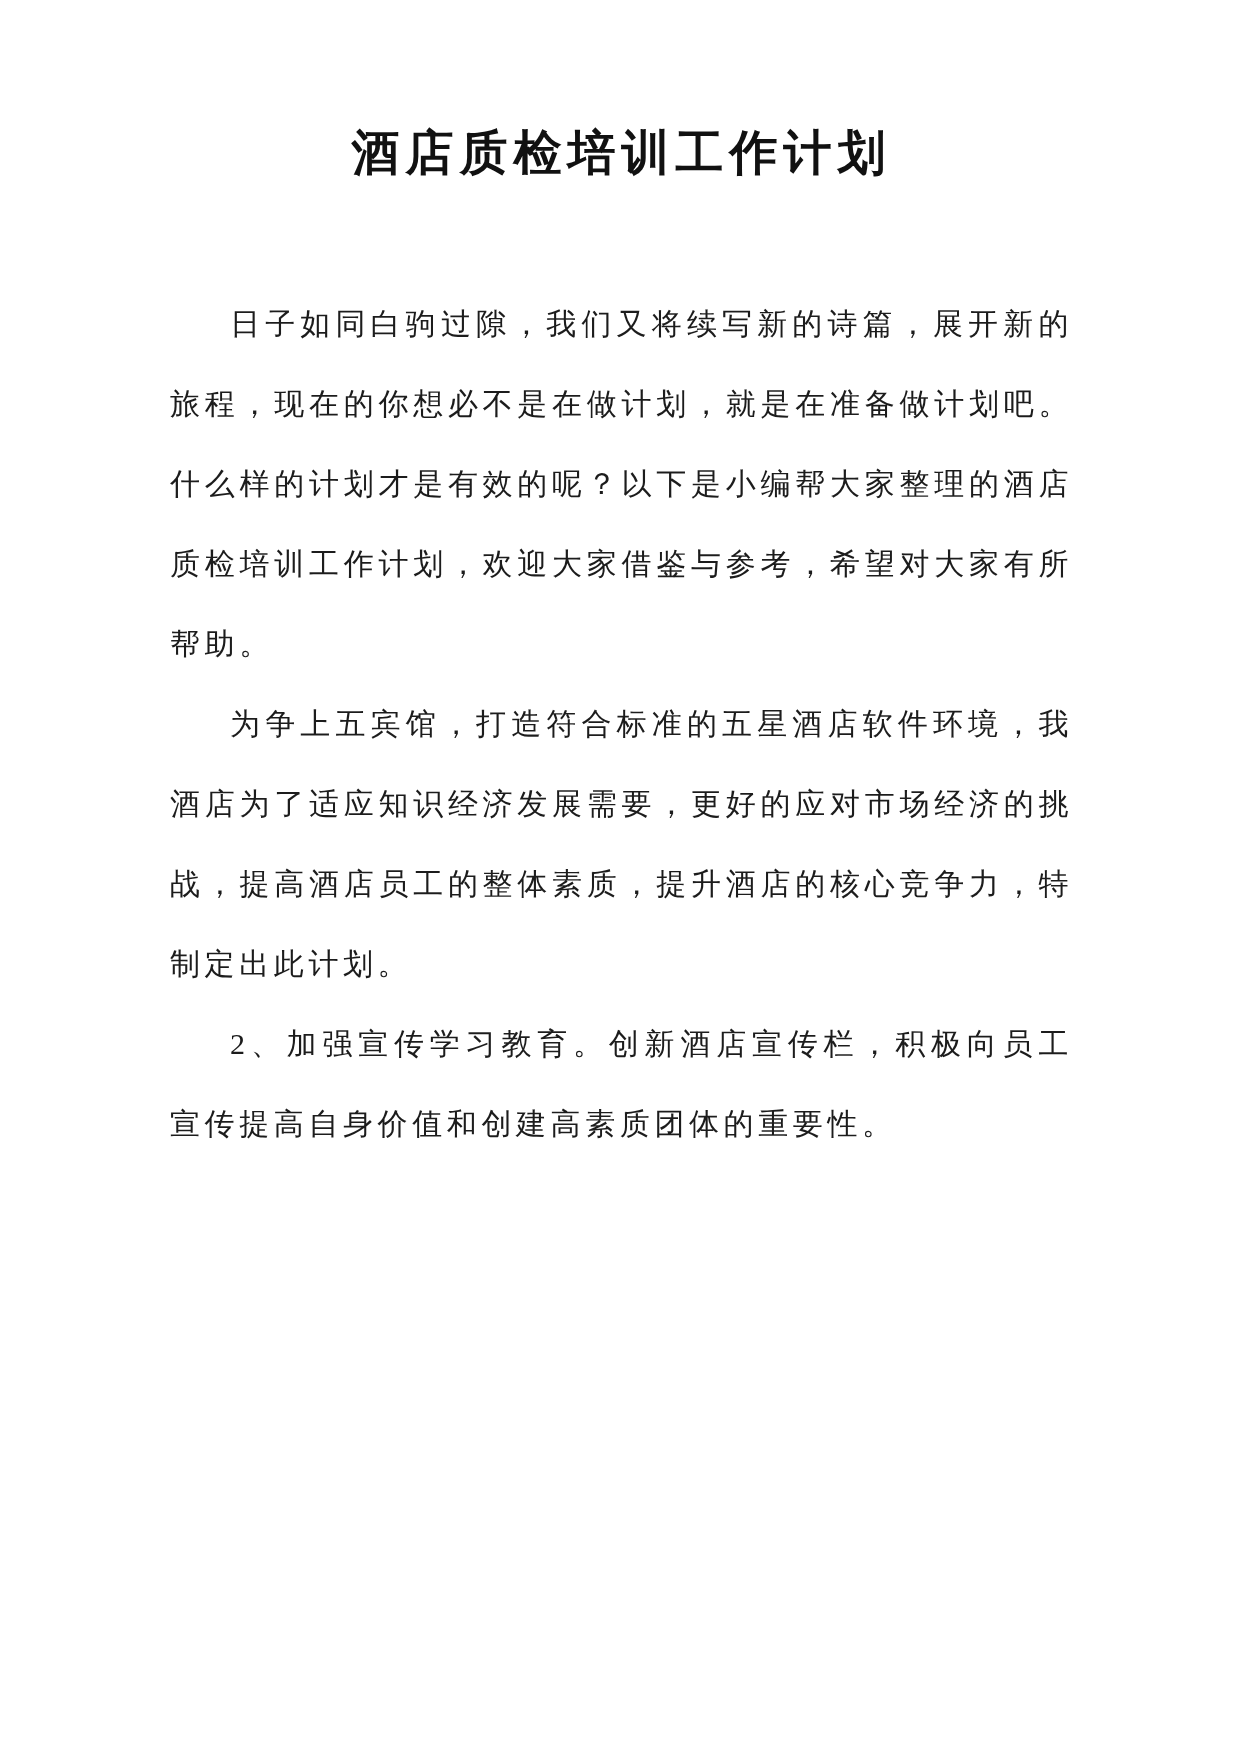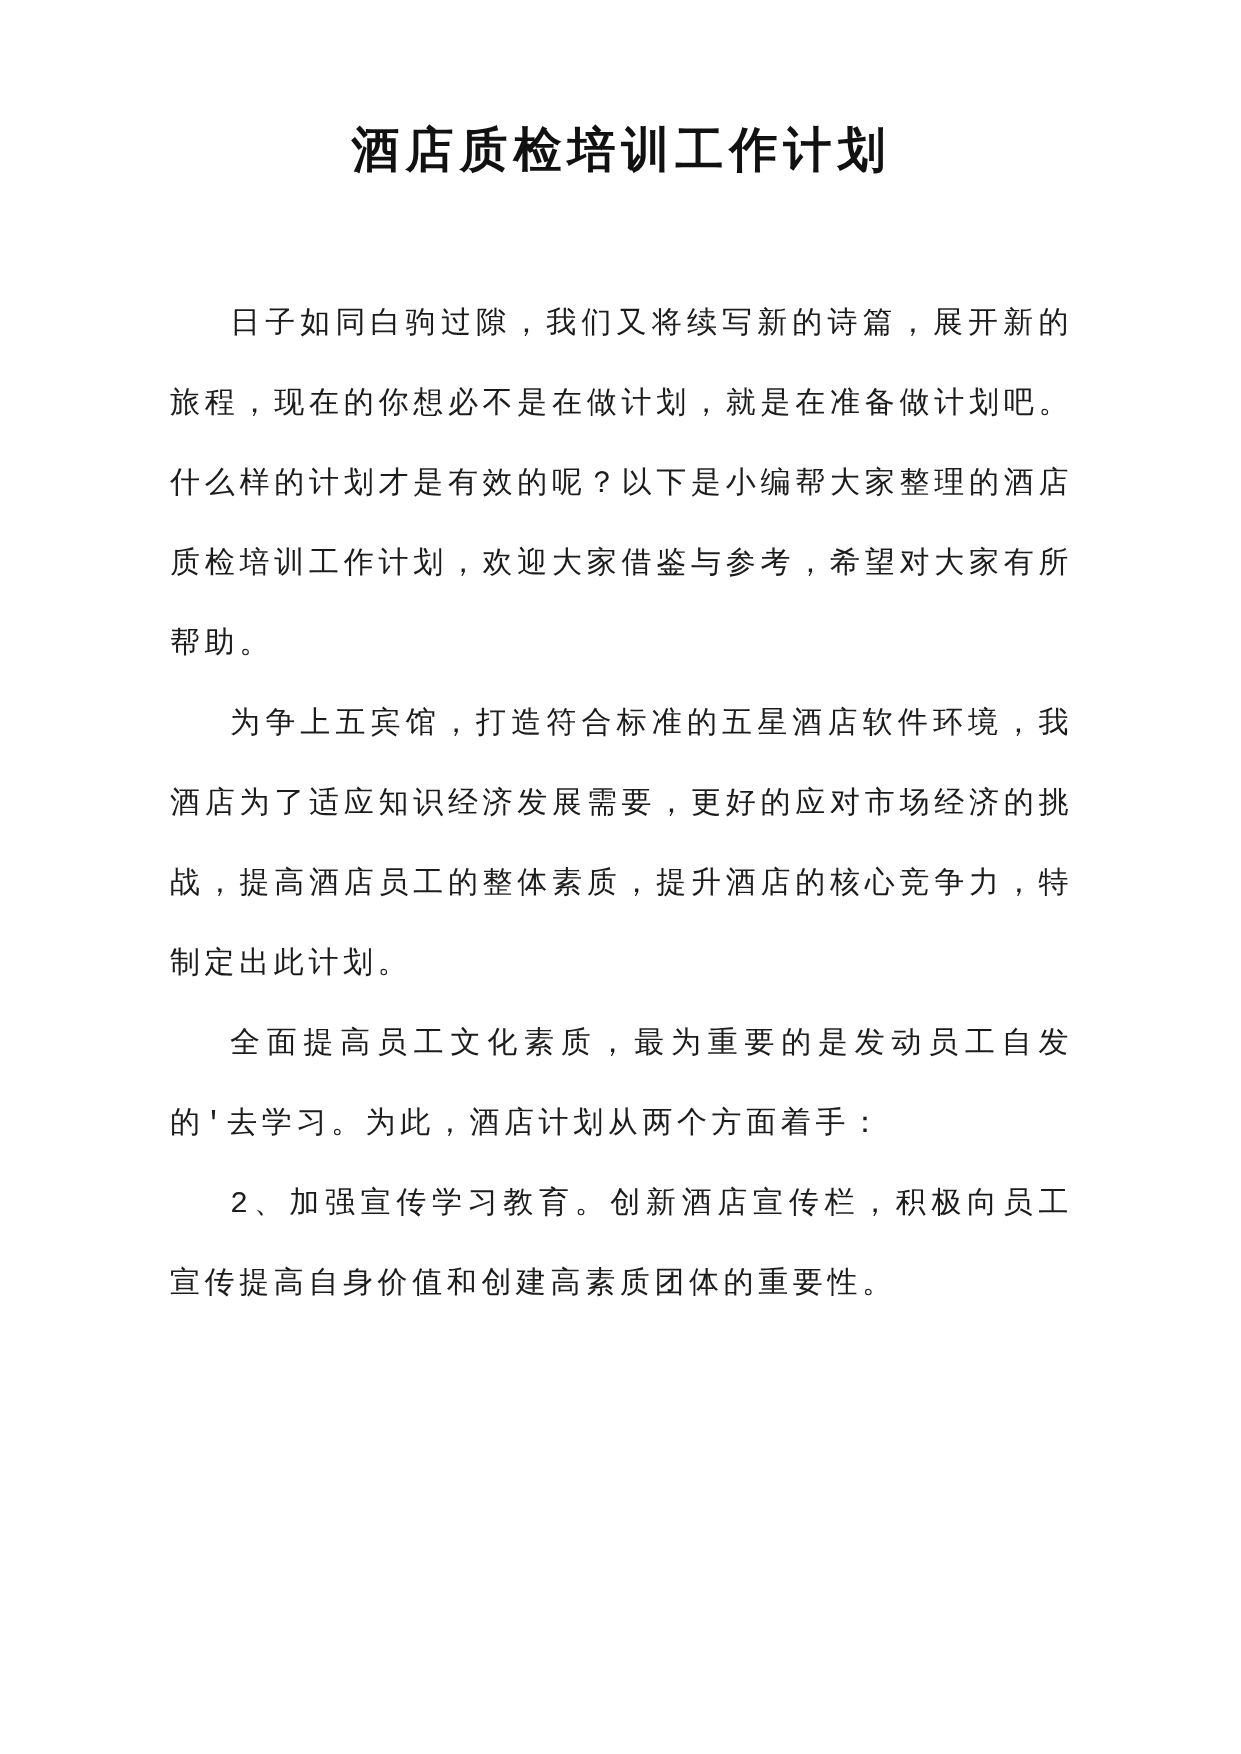--- a/index.html
+++ b/index.html
@@ -9,21 +9,21 @@
   }
   .page {
     position: relative;
     width: 1241px;
     height: 1754px;
     margin: 0 auto;
     background: #ffffff;
     box-sizing: border-box;
     padding: 118px 168px 0 170px;
     overflow: hidden;
-    font-family: Liberation Mono, monospace;
+    font-family: Liberation Serif, serif;
     color: #1c1c1c;
   }
   .doc-title {
     font-size: 48px;
     line-height: 70px;
     font-weight: 700;
     text-align: center;
     letter-spacing: 6px;
     margin: 0 0 96px 0;
     color: #111111;
@@ -50,17 +50,16 @@
 <div class="page">
   <h1 class="doc-title">酒店质检培训工作计划</h1>
 
   <p class="para indent">日子如同白驹过隙，我们又将续写新的诗篇，展开新的旅程，现在的你想必不是在做计划，就是在准备做计划吧。什么样的计划才是有效的呢？以下是小编帮大家整理的酒店质检培训工作计划，欢迎大家借鉴与参考，希望对大家有所帮助。</p>
 
 
   <p class="para indent">为争上五宾馆，打造符合标准的五星酒店软件环境，我酒店为了适应知识经济发展需要，更好的应对市场经济的挑战，提高酒店员工的整体素质，提升酒店的核心竞争力，特制定出此计划。</p>
 
 
 
-  <p class="para indent">全面提高员工文化素质，最为重要的是发动员工自发的'去学习。为此，酒店计划从两个方面着手：</p>
 
   <p class="para indent">2、加强宣传学习教育。创新酒店宣传栏，积极向员工宣传提高自身价值和创建高素质团体的重要性。</p>
 
 </div>
 
 </body></html>

